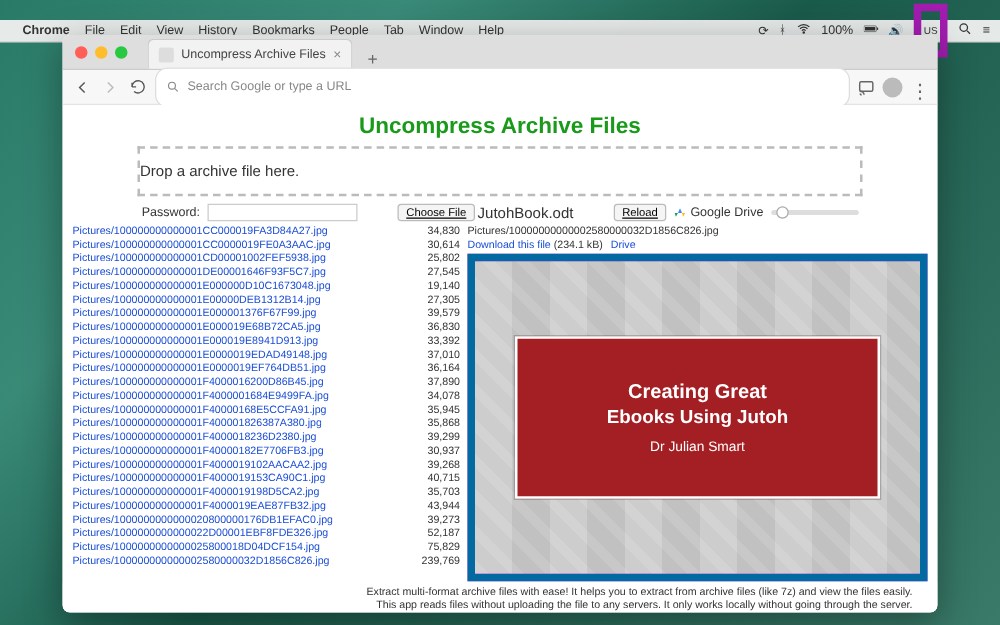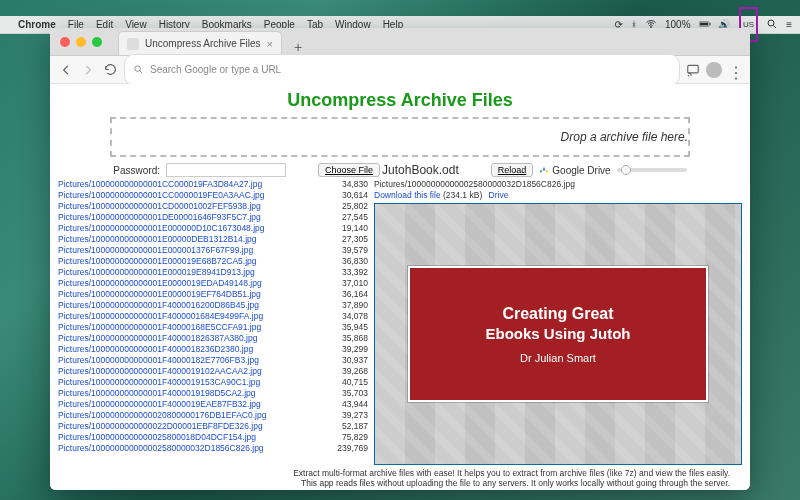--- a/index.html
+++ b/index.html
@@ -30,21 +30,21 @@
   .omnibox { flex:1; height:32px; background:#fff; border:1px solid #ddd; border-radius:10px; display:flex; align-items:center; padding:0 8px; font-size:10px; color:#888; gap:6px; }
   .omnibox .sic { width:11px; height:11px; }
   .tbricon { width:14px; height:14px; color:#666; cursor:pointer; }
   .avatar { width:16px;height:16px;border-radius:50%;background:#bbb; }
 
   .content { flex:1; overflow:hidden; position:relative; background:#fff; }
   .page { position:absolute; inset:0; overflow:hidden; }
 
   h1.title { text-align:center; font-size:18px; font-weight:bold; color:#1a9a1a; margin:6px 0 6px; }
 
-  .dropzone { margin:0 60px 4px; height:40px; border:2px dashed #bbb; display:flex; align-items:center; justify-content:flex-end; font-size:12px; color:#333;font-style:italic; }
+  .dropzone { margin:0 60px 4px; height:40px; border:2px dashed #bbb; display:flex; align-items:center; justify-content:flex-start; font-size:12px; color:#333; }
 
   .controls { display:flex; align-items:center; justify-content:center; gap:6px; font-size:10px; color:#333; padding:2px 30px; }
   .controls label { }
   .controls input[type=password] { width:120px; height:14px; font-size:10px; border:1px solid #ccc; }
   .btn { font-size:9px; padding:1px 6px; border:1px solid #bbb; background:#f5f5f5; border-radius:3px; cursor:pointer;text-decoration:underline; }
   .filechoose { display:flex; align-items:center; gap:2px; }
   .filechoose .fname { font-size:12px; color:#333; }
   .gdrive { display:flex; align-items:center; gap:3px; cursor:pointer; }
   .gdrive .gic { width:10px;height:10px; }
   .slider { width:70px; height:4px; background:#ddd; border-radius:2px; position:relative; cursor:pointer; }
@@ -52,21 +52,21 @@
 
   .maincols { display:flex; padding:0 8px; gap:6px; height: calc(100% - 120px); }
   .filelist { flex:0 0 310px; font-size:8.5px; line-height:11px; overflow:hidden; }
   .filelist .row { display:flex; justify-content:space-between; white-space:nowrap; }
   .filelist .row .fn { color:#1a4dd6; cursor:pointer; overflow:hidden; text-overflow:ellipsis; max-width:258px; }
   .filelist .row .sz { color:#333; padding-left:6px; }
 
   .preview { flex:1; display:flex; flex-direction:column; }
   .preview .hdr { font-size:8.5px; color:#333; line-height:11px; }
   .preview .hdr .dl { color:#1a4dd6; cursor:pointer; }
-  .preview .imgwrap { flex:1; margin-top:2px; border:1px solid #0369a1; position:relative; overflow:hidden; background:#d946ef; }
+  .preview .imgwrap { flex:1; margin-top:2px; border:6px solid #0369a1; position:relative; overflow:hidden; background:#d946ef; }
   .bookcover { position:absolute; inset:0; display:flex; align-items:center; justify-content:center; }
   .mosaic { position:absolute; inset:0; background:
     repeating-linear-gradient(90deg, #d6d6d6 0 30px, #c8c8c8 30px 60px),
     repeating-linear-gradient(0deg, rgba(0,0,0,0.05) 0 40px, rgba(0,0,0,0.1) 40px 80px);
     filter: contrast(0.9);
   }
   .mosaic::after{ content:""; position:absolute; inset:0; background: repeating-linear-gradient(45deg, rgba(255,255,255,0.15) 0 8px, transparent 8px 20px); }
   .redbox { position:relative; width:82%; height:52%; background:#a31f23; border:2px solid #fff; box-shadow:0 0 0 1px rgba(0,0,0,0.2); display:flex; flex-direction:column; align-items:center; justify-content:center; color:#fff; text-align:center; padding:6px; }
   .redbox .line1 { font-size:16px; font-weight:600; }
   .redbox .line2 { font-size:15px; font-weight:600; margin-top:2px; }
@@ -100,21 +100,21 @@
     </span>
     <span>100%</span>
     <span>
       <svg class="ic" viewBox="0 0 26 12">
           <rect x="0" y="1" width="22" height="10" rx="2" fill="none" stroke="#333"></rect>
           <rect x="2" y="3" width="18" height="6" fill="#333"></rect>
           <rect x="23" y="4" width="2" height="4" fill="#333"></rect>
         </svg>
     </span>
     <span>🔊</span>
-    <span style="border:2px solid #a21caf;padding:11px 2px;font-size:8px">US</span>
+    <span style="border:6px solid #a21caf;padding:11px 2px;font-size:8px">US</span>
     <span>
       <svg class="ic" viewBox="0 0 24 24" fill="none" stroke="#333" stroke-width="2">
           <circle cx="10" cy="10" r="6"></circle>
           <path d="M15 15l5 5"></path>
         </svg>
     </span>
     <span>≡</span>
   </div>
 </div>
 

